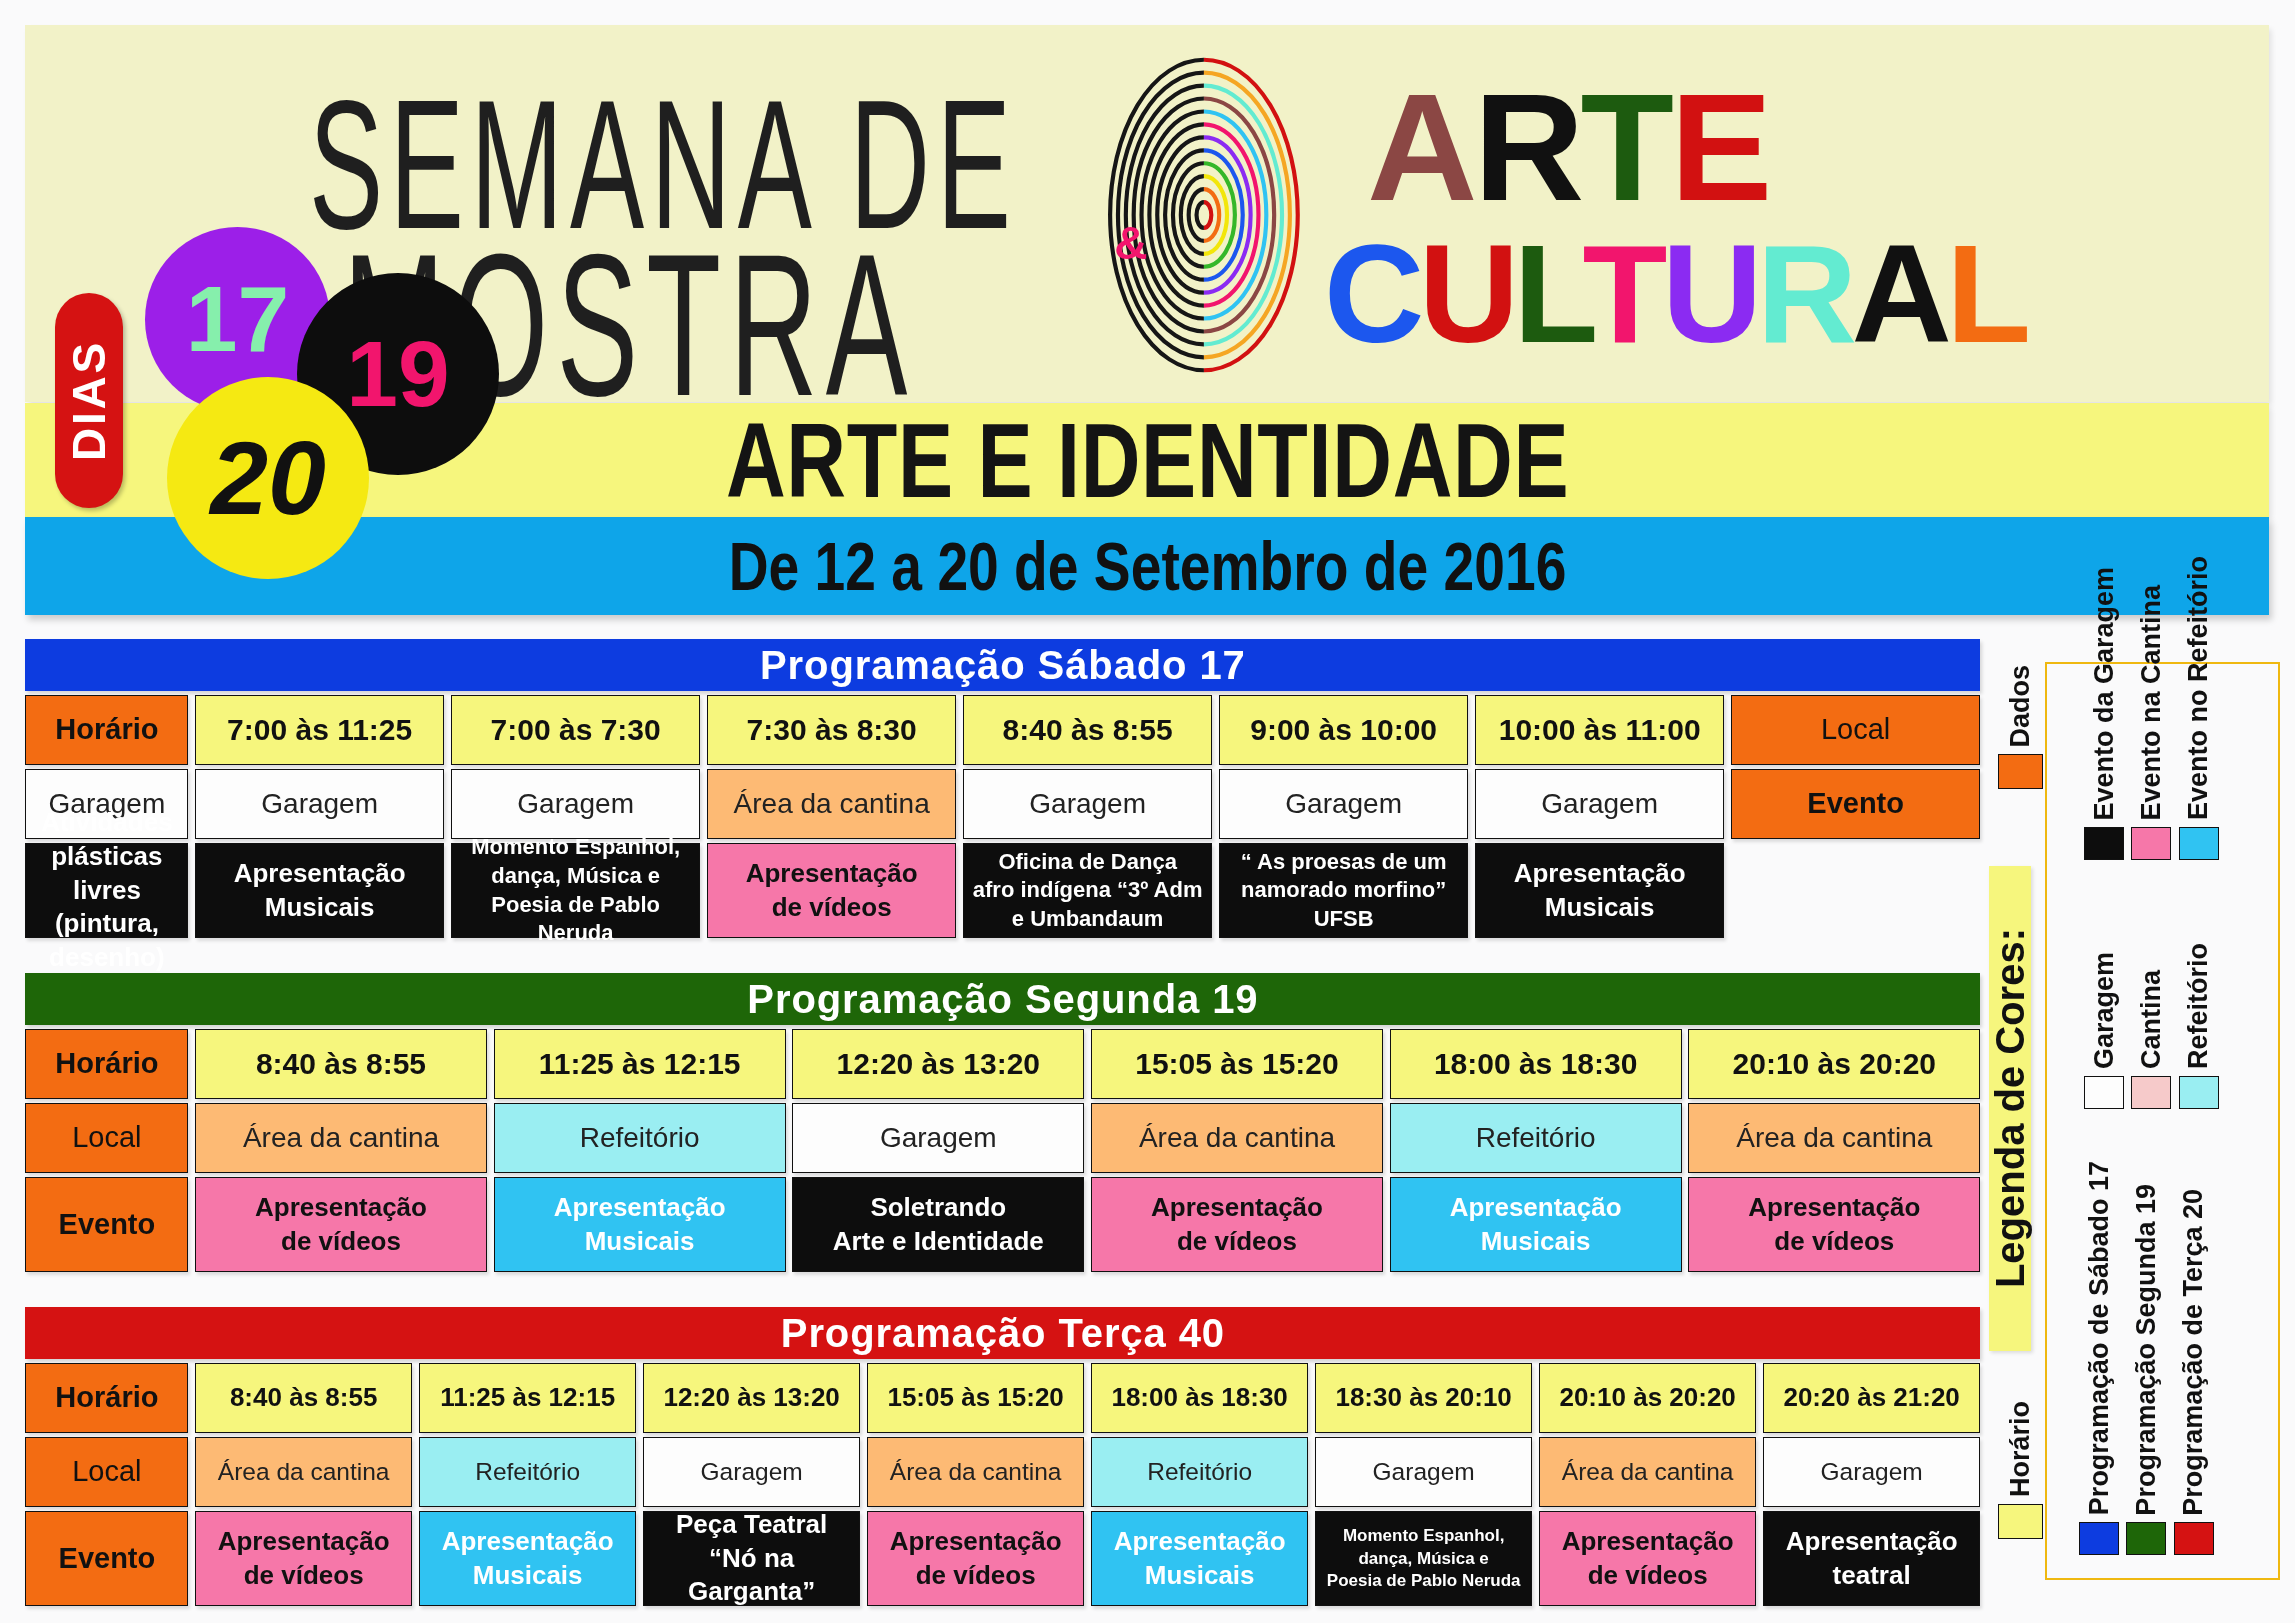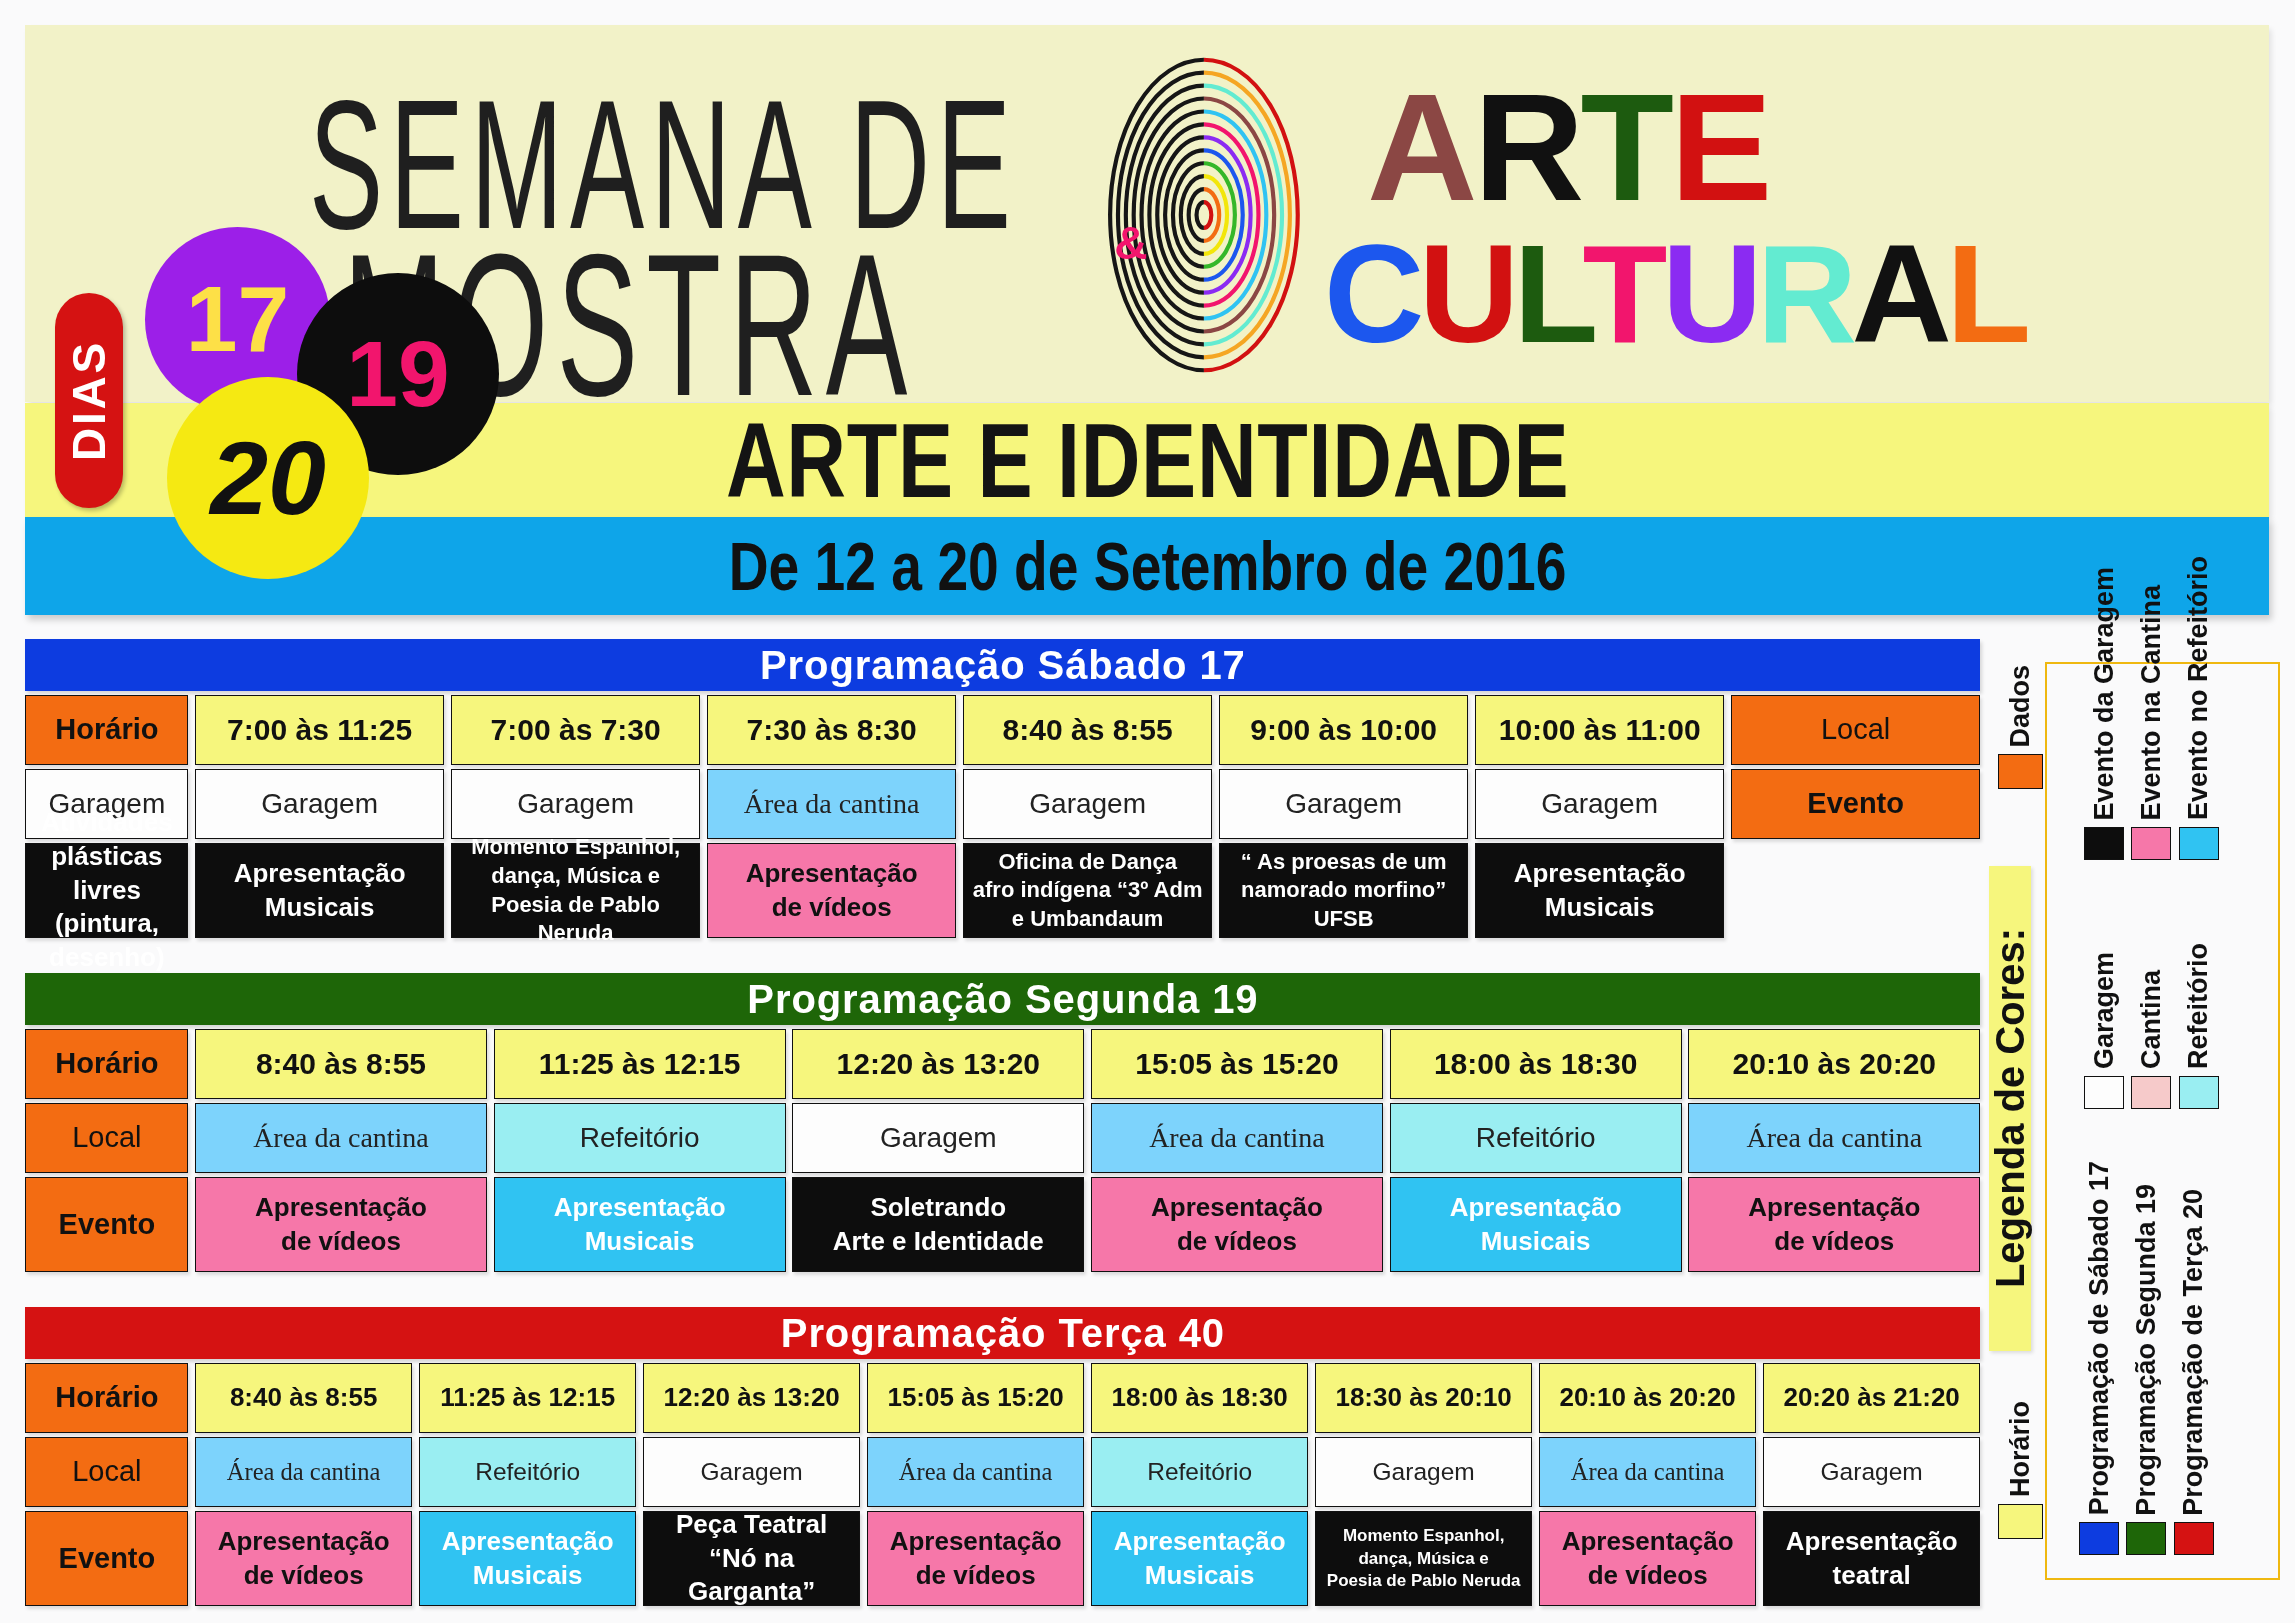--- a/index.html
+++ b/index.html
@@ -47,21 +47,21 @@
   .tgrid{display:grid;column-gap:6.5px;row-gap:4.2px;grid-template-rows:70px 70px 95px;}
   .cell{border:1.9px solid #111;display:flex;align-items:center;justify-content:center;
         text-align:center;white-space:pre-line;box-shadow:1.9px 2.8px 3.2px rgba(0,0,0,.12);}
   .lbl{background:#f36c12;font-size:29px;color:#111;}
   .lbl.bold{font-weight:bold;}
   .time-cell{background:#f6f67d;font-weight:bold;font-size:30px;}
   #table-2 .time-cell{font-size:26px;}
   .loc{font-size:28px;color:#222;}
   #table-2 .loc{font-size:24.5px;}
   .loc-garagem{background:#fdfdfd;}
-  .loc-cantina{background:#7dd3fc;font-family:Liberation Serif, serif;}
+  .loc-cantina{background:#fdba74;}
   .loc-refeitorio{background:#9aeef2;}
   .ev{font-weight:bold;font-size:26px;line-height:1.3;}
   .ev.small{font-size:22px;}
   .ev.xsmall{font-size:17px;}
   .ev-garagem{background:#0d0d0d;color:#fff;}
   .ev-cantina{background:#f677a9;color:#111;}
   .ev-refeitorio{background:#30c3f2;color:#fff;}
 
   
   #legend-box{position:absolute;left:2045px;top:662px;width:231px;height:914px;border:2.3px solid #efb810;background:transparent;}
@@ -89,21 +89,21 @@
   <div id="band-mid" class="band">
     <span class="subtitle">ARTE E IDENTIDADE</span>
   </div>
   <div id="band-pink" class="band">
     <span class="dateline">De 12 a 20 de Setembro de 2016</span>
   </div>
 
   <div id="dias-pill">
     <span class="vtx">DIAS</span>
   </div>
-  <div id="circle-0" class="circle" style="background: rgb(156, 31, 232); color: #fde047;">17</div>
+  <div id="circle-0" class="circle" style="background: rgb(156, 31, 232); color: #86efac;">17</div>
   <div id="circle-1" class="circle" style="background: rgb(13, 13, 13); color: rgb(242, 21, 109);">19</div>
   <div id="circle-2" class="circle" style="background: rgb(245, 233, 18); color: rgb(17, 17, 17);">20</div>
 
   <div id="title-l1" class="tl">SEMANA DE</div>
   <div id="title-l2" class="tl">MOSTRA</div>
 
   <div id="fingerprint">
     <svg id="fp-svg" width="204" height="342" viewBox="0 0 440 740">
       <defs>
         <clipPath id="clipL">

